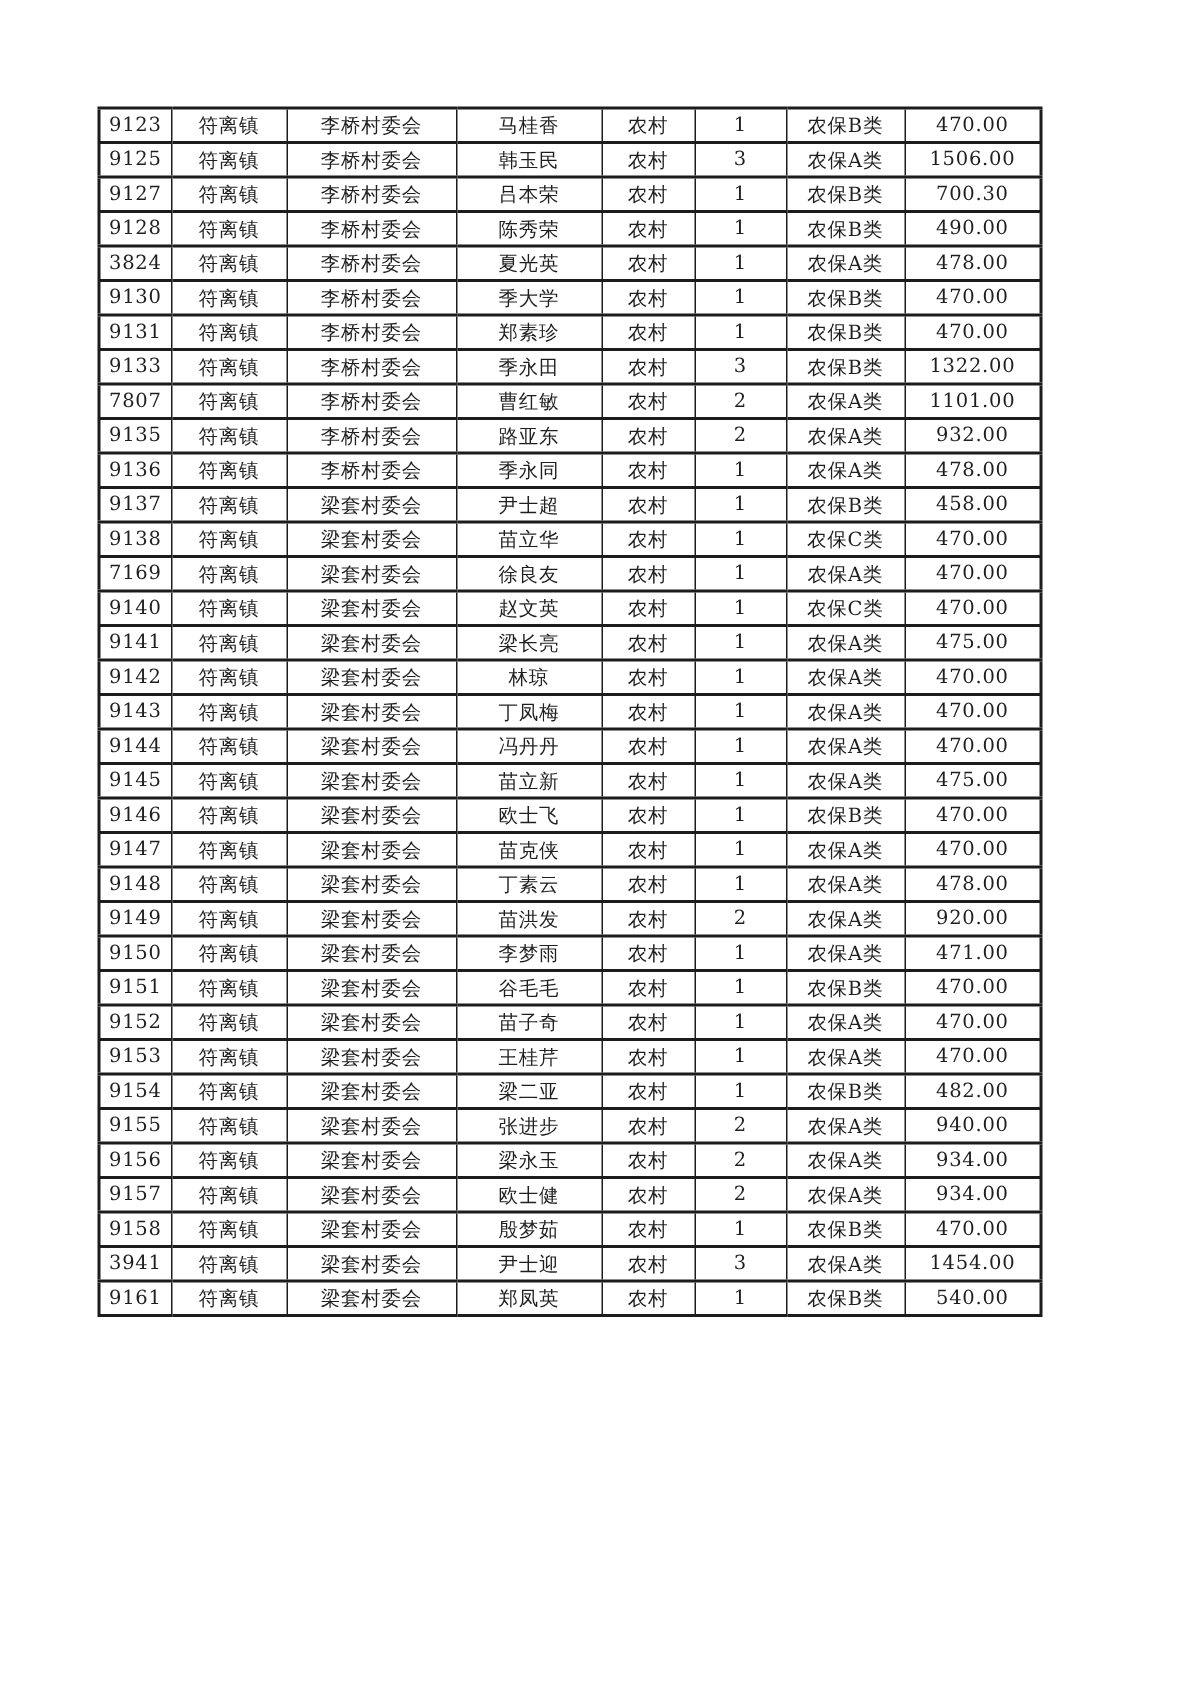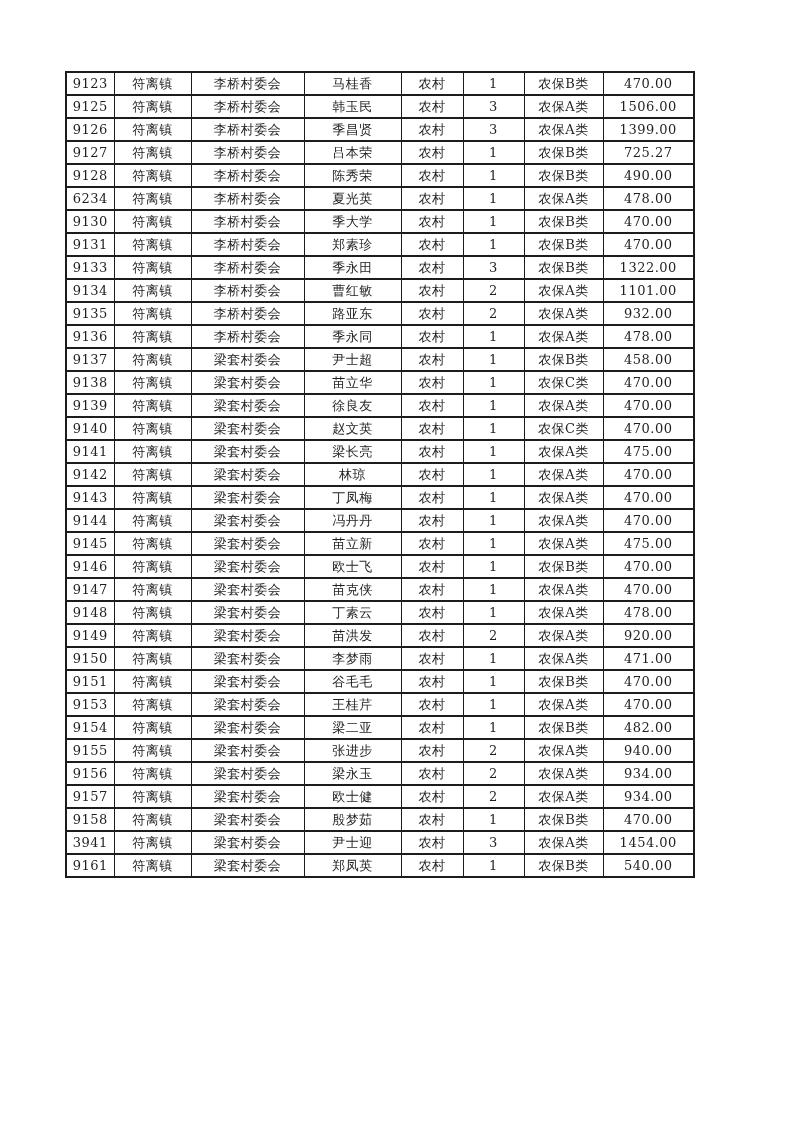--- a/index.html
+++ b/index.html
@@ -77,240 +77,230 @@
           <td>9125</td>
           <td>符离镇</td>
           <td>李桥村委会</td>
           <td>韩玉民</td>
           <td>农村</td>
           <td>3</td>
           <td>农保A类</td>
           <td>1506.00</td>
         </tr>
         <tr>
-          <td>9126</td>
-          <td>符离镇</td>
-          <td>李桥村委会</td>
-          <td>季昌贤</td>
+          <td>9127</td>
+          <td>符离镇</td>
+          <td>李桥村委会</td>
+          <td>吕本荣</td>
+          <td>农村</td>
+          <td>1</td>
+          <td>农保B类</td>
+          <td>700.30</td>
+        </tr>
+        <tr>
+          <td>9128</td>
+          <td>符离镇</td>
+          <td>李桥村委会</td>
+          <td>陈秀荣</td>
+          <td>农村</td>
+          <td>1</td>
+          <td>农保B类</td>
+          <td>490.00</td>
+        </tr>
+        <tr>
+          <td>3824</td>
+          <td>符离镇</td>
+          <td>李桥村委会</td>
+          <td>夏光英</td>
+          <td>农村</td>
+          <td>1</td>
+          <td>农保A类</td>
+          <td>478.00</td>
+        </tr>
+        <tr>
+          <td>9130</td>
+          <td>符离镇</td>
+          <td>李桥村委会</td>
+          <td>季大学</td>
+          <td>农村</td>
+          <td>1</td>
+          <td>农保B类</td>
+          <td>470.00</td>
+        </tr>
+        <tr>
+          <td>9131</td>
+          <td>符离镇</td>
+          <td>李桥村委会</td>
+          <td>郑素珍</td>
+          <td>农村</td>
+          <td>1</td>
+          <td>农保B类</td>
+          <td>470.00</td>
+        </tr>
+        <tr>
+          <td>9133</td>
+          <td>符离镇</td>
+          <td>李桥村委会</td>
+          <td>季永田</td>
           <td>农村</td>
           <td>3</td>
-          <td>农保A类</td>
-          <td>1399.00</td>
-        </tr>
-        <tr>
-          <td>9127</td>
-          <td>符离镇</td>
-          <td>李桥村委会</td>
-          <td>吕本荣</td>
-          <td>农村</td>
-          <td>1</td>
-          <td>农保B类</td>
-          <td>725.27</td>
-        </tr>
-        <tr>
-          <td>9128</td>
-          <td>符离镇</td>
-          <td>李桥村委会</td>
-          <td>陈秀荣</td>
-          <td>农村</td>
-          <td>1</td>
-          <td>农保B类</td>
-          <td>490.00</td>
-        </tr>
-        <tr>
-          <td>6234</td>
-          <td>符离镇</td>
-          <td>李桥村委会</td>
-          <td>夏光英</td>
+          <td>农保B类</td>
+          <td>1322.00</td>
+        </tr>
+        <tr>
+          <td>7807</td>
+          <td>符离镇</td>
+          <td>李桥村委会</td>
+          <td>曹红敏</td>
+          <td>农村</td>
+          <td>2</td>
+          <td>农保A类</td>
+          <td>1101.00</td>
+        </tr>
+        <tr>
+          <td>9135</td>
+          <td>符离镇</td>
+          <td>李桥村委会</td>
+          <td>路亚东</td>
+          <td>农村</td>
+          <td>2</td>
+          <td>农保A类</td>
+          <td>932.00</td>
+        </tr>
+        <tr>
+          <td>9136</td>
+          <td>符离镇</td>
+          <td>李桥村委会</td>
+          <td>季永同</td>
           <td>农村</td>
           <td>1</td>
           <td>农保A类</td>
           <td>478.00</td>
         </tr>
         <tr>
-          <td>9130</td>
-          <td>符离镇</td>
-          <td>李桥村委会</td>
-          <td>季大学</td>
-          <td>农村</td>
-          <td>1</td>
-          <td>农保B类</td>
-          <td>470.00</td>
-        </tr>
-        <tr>
-          <td>9131</td>
-          <td>符离镇</td>
-          <td>李桥村委会</td>
-          <td>郑素珍</td>
-          <td>农村</td>
-          <td>1</td>
-          <td>农保B类</td>
-          <td>470.00</td>
-        </tr>
-        <tr>
-          <td>9133</td>
-          <td>符离镇</td>
-          <td>李桥村委会</td>
-          <td>季永田</td>
-          <td>农村</td>
-          <td>3</td>
-          <td>农保B类</td>
-          <td>1322.00</td>
-        </tr>
-        <tr>
-          <td>9134</td>
-          <td>符离镇</td>
-          <td>李桥村委会</td>
-          <td>曹红敏</td>
-          <td>农村</td>
-          <td>2</td>
-          <td>农保A类</td>
-          <td>1101.00</td>
-        </tr>
-        <tr>
-          <td>9135</td>
-          <td>符离镇</td>
-          <td>李桥村委会</td>
-          <td>路亚东</td>
-          <td>农村</td>
-          <td>2</td>
-          <td>农保A类</td>
-          <td>932.00</td>
-        </tr>
-        <tr>
-          <td>9136</td>
-          <td>符离镇</td>
-          <td>李桥村委会</td>
-          <td>季永同</td>
+          <td>9137</td>
+          <td>符离镇</td>
+          <td>梁套村委会</td>
+          <td>尹士超</td>
+          <td>农村</td>
+          <td>1</td>
+          <td>农保B类</td>
+          <td>458.00</td>
+        </tr>
+        <tr>
+          <td>9138</td>
+          <td>符离镇</td>
+          <td>梁套村委会</td>
+          <td>苗立华</td>
+          <td>农村</td>
+          <td>1</td>
+          <td>农保C类</td>
+          <td>470.00</td>
+        </tr>
+        <tr>
+          <td>7169</td>
+          <td>符离镇</td>
+          <td>梁套村委会</td>
+          <td>徐良友</td>
+          <td>农村</td>
+          <td>1</td>
+          <td>农保A类</td>
+          <td>470.00</td>
+        </tr>
+        <tr>
+          <td>9140</td>
+          <td>符离镇</td>
+          <td>梁套村委会</td>
+          <td>赵文英</td>
+          <td>农村</td>
+          <td>1</td>
+          <td>农保C类</td>
+          <td>470.00</td>
+        </tr>
+        <tr>
+          <td>9141</td>
+          <td>符离镇</td>
+          <td>梁套村委会</td>
+          <td>梁长亮</td>
+          <td>农村</td>
+          <td>1</td>
+          <td>农保A类</td>
+          <td>475.00</td>
+        </tr>
+        <tr>
+          <td>9142</td>
+          <td>符离镇</td>
+          <td>梁套村委会</td>
+          <td>林琼</td>
+          <td>农村</td>
+          <td>1</td>
+          <td>农保A类</td>
+          <td>470.00</td>
+        </tr>
+        <tr>
+          <td>9143</td>
+          <td>符离镇</td>
+          <td>梁套村委会</td>
+          <td>丁凤梅</td>
+          <td>农村</td>
+          <td>1</td>
+          <td>农保A类</td>
+          <td>470.00</td>
+        </tr>
+        <tr>
+          <td>9144</td>
+          <td>符离镇</td>
+          <td>梁套村委会</td>
+          <td>冯丹丹</td>
+          <td>农村</td>
+          <td>1</td>
+          <td>农保A类</td>
+          <td>470.00</td>
+        </tr>
+        <tr>
+          <td>9145</td>
+          <td>符离镇</td>
+          <td>梁套村委会</td>
+          <td>苗立新</td>
+          <td>农村</td>
+          <td>1</td>
+          <td>农保A类</td>
+          <td>475.00</td>
+        </tr>
+        <tr>
+          <td>9146</td>
+          <td>符离镇</td>
+          <td>梁套村委会</td>
+          <td>欧士飞</td>
+          <td>农村</td>
+          <td>1</td>
+          <td>农保B类</td>
+          <td>470.00</td>
+        </tr>
+        <tr>
+          <td>9147</td>
+          <td>符离镇</td>
+          <td>梁套村委会</td>
+          <td>苗克侠</td>
+          <td>农村</td>
+          <td>1</td>
+          <td>农保A类</td>
+          <td>470.00</td>
+        </tr>
+        <tr>
+          <td>9148</td>
+          <td>符离镇</td>
+          <td>梁套村委会</td>
+          <td>丁素云</td>
           <td>农村</td>
           <td>1</td>
           <td>农保A类</td>
           <td>478.00</td>
         </tr>
         <tr>
-          <td>9137</td>
-          <td>符离镇</td>
-          <td>梁套村委会</td>
-          <td>尹士超</td>
-          <td>农村</td>
-          <td>1</td>
-          <td>农保B类</td>
-          <td>458.00</td>
-        </tr>
-        <tr>
-          <td>9138</td>
-          <td>符离镇</td>
-          <td>梁套村委会</td>
-          <td>苗立华</td>
-          <td>农村</td>
-          <td>1</td>
-          <td>农保C类</td>
-          <td>470.00</td>
-        </tr>
-        <tr>
-          <td>9139</td>
-          <td>符离镇</td>
-          <td>梁套村委会</td>
-          <td>徐良友</td>
-          <td>农村</td>
-          <td>1</td>
-          <td>农保A类</td>
-          <td>470.00</td>
-        </tr>
-        <tr>
-          <td>9140</td>
-          <td>符离镇</td>
-          <td>梁套村委会</td>
-          <td>赵文英</td>
-          <td>农村</td>
-          <td>1</td>
-          <td>农保C类</td>
-          <td>470.00</td>
-        </tr>
-        <tr>
-          <td>9141</td>
-          <td>符离镇</td>
-          <td>梁套村委会</td>
-          <td>梁长亮</td>
-          <td>农村</td>
-          <td>1</td>
-          <td>农保A类</td>
-          <td>475.00</td>
-        </tr>
-        <tr>
-          <td>9142</td>
-          <td>符离镇</td>
-          <td>梁套村委会</td>
-          <td>林琼</td>
-          <td>农村</td>
-          <td>1</td>
-          <td>农保A类</td>
-          <td>470.00</td>
-        </tr>
-        <tr>
-          <td>9143</td>
-          <td>符离镇</td>
-          <td>梁套村委会</td>
-          <td>丁凤梅</td>
-          <td>农村</td>
-          <td>1</td>
-          <td>农保A类</td>
-          <td>470.00</td>
-        </tr>
-        <tr>
-          <td>9144</td>
-          <td>符离镇</td>
-          <td>梁套村委会</td>
-          <td>冯丹丹</td>
-          <td>农村</td>
-          <td>1</td>
-          <td>农保A类</td>
-          <td>470.00</td>
-        </tr>
-        <tr>
-          <td>9145</td>
-          <td>符离镇</td>
-          <td>梁套村委会</td>
-          <td>苗立新</td>
-          <td>农村</td>
-          <td>1</td>
-          <td>农保A类</td>
-          <td>475.00</td>
-        </tr>
-        <tr>
-          <td>9146</td>
-          <td>符离镇</td>
-          <td>梁套村委会</td>
-          <td>欧士飞</td>
-          <td>农村</td>
-          <td>1</td>
-          <td>农保B类</td>
-          <td>470.00</td>
-        </tr>
-        <tr>
-          <td>9147</td>
-          <td>符离镇</td>
-          <td>梁套村委会</td>
-          <td>苗克侠</td>
-          <td>农村</td>
-          <td>1</td>
-          <td>农保A类</td>
-          <td>470.00</td>
-        </tr>
-        <tr>
-          <td>9148</td>
-          <td>符离镇</td>
-          <td>梁套村委会</td>
-          <td>丁素云</td>
-          <td>农村</td>
-          <td>1</td>
-          <td>农保A类</td>
-          <td>478.00</td>
-        </tr>
-        <tr>
           <td>9149</td>
           <td>符离镇</td>
           <td>梁套村委会</td>
           <td>苗洪发</td>
           <td>农村</td>
           <td>2</td>
           <td>农保A类</td>
           <td>920.00</td>
         </tr>
         <tr>
@@ -324,20 +314,30 @@
           <td>471.00</td>
         </tr>
         <tr>
           <td>9151</td>
           <td>符离镇</td>
           <td>梁套村委会</td>
           <td>谷毛毛</td>
           <td>农村</td>
           <td>1</td>
           <td>农保B类</td>
+          <td>470.00</td>
+        </tr>
+        <tr>
+          <td>9152</td>
+          <td>符离镇</td>
+          <td>梁套村委会</td>
+          <td>苗子奇</td>
+          <td>农村</td>
+          <td>1</td>
+          <td>农保A类</td>
           <td>470.00</td>
         </tr>
         <tr>
           <td>9153</td>
           <td>符离镇</td>
           <td>梁套村委会</td>
           <td>王桂芹</td>
           <td>农村</td>
           <td>1</td>
           <td>农保A类</td>

